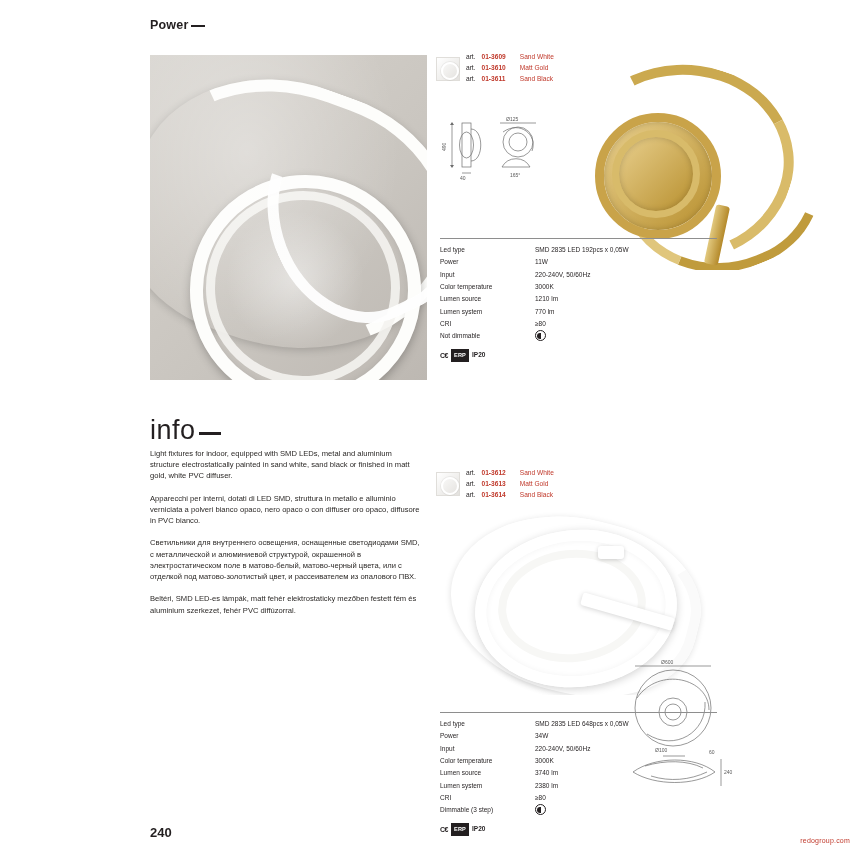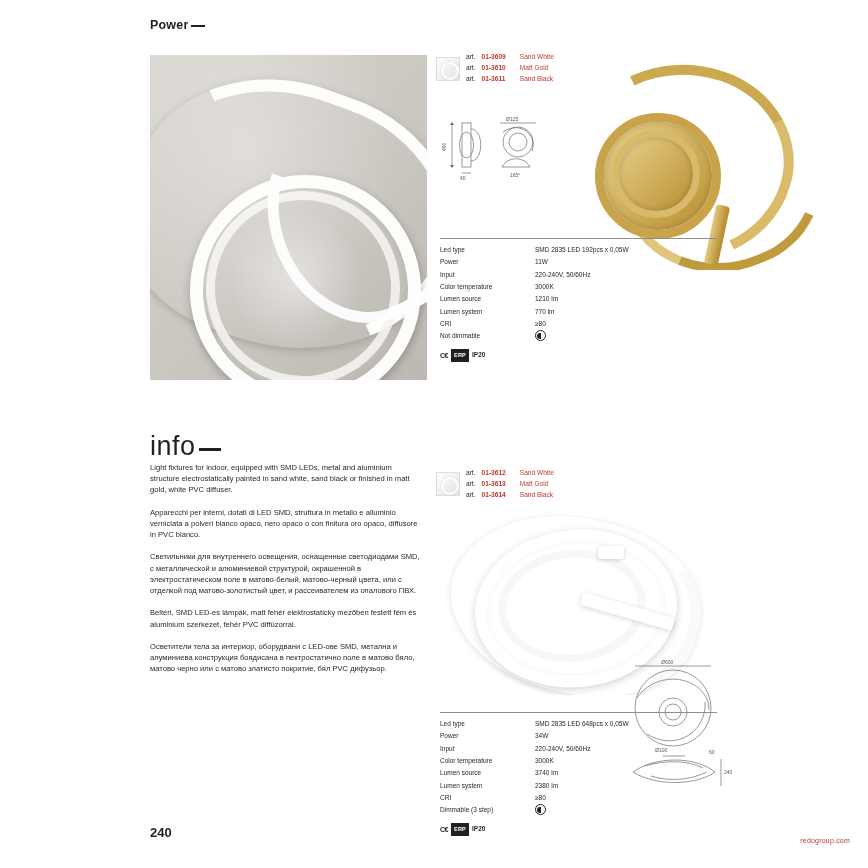--- a/index.html
+++ b/index.html
@@ -56,25 +56,25 @@
     opacity:.95;
   }
   .glow{
     position:absolute;left:70px;top:150px;width:150px;height:150px;border-radius:50%;
     background:radial-gradient(circle,rgba(255,255,255,.45),rgba(255,255,255,0) 65%);
   }
 
   
   .info-title{
     position:absolute;left:150px;top:415px;
-    font-size:27px;font-weight:300;letter-spacing:.5px;color:#231f20;margin-top:16px;
+    font-size:27px;font-weight:300;letter-spacing:.5px;color:#231f20;
   }
   .info-title .u{display:inline-block;border-bottom:3px solid #231f20;width:22px;margin-left:3px;vertical-align:4px;}
   .info-body{
-    position:absolute;left:150px;top:462px;width:272px;
+    position:absolute;left:150px;top:448px;width:272px;
     font-size:7.6px;line-height:1.48;color:#2b2826;
   }
   .info-body p{margin:0 0 11px 0;}
   .info-body p.lead{font-weight:400;}
 
   
   .page-no{
     position:absolute;left:150px;bottom:28px;font-size:13px;font-weight:700;color:#231f20;
   }
   .foot-right{
@@ -196,24 +196,23 @@
     <div class="ribbon-sweep"></div>
     <div class="ribbon-o"></div>
     <div class="ribbon-o inner"></div>
     <div class="ribbon-tail"></div>
     <div class="glow"></div>
   </div>
 
   <div class="info-title"><span>info</span><span class="u"></span></div>
   <div class="info-body">
     <p class="lead">Light fixtures for indoor, equipped with SMD LEDs, metal and aluminium structure electrostatically painted in sand white, sand black or finished in matt gold, white PVC diffuser.</p>
-    <p>Apparecchi per interni, dotati di LED SMD, struttura in metallo e alluminio verniciata a polveri bianco opaco, nero opaco o con finitura oro opaco, diffusore in PVC bianco.</p>
+    <p>Apparecchi per interni, dotati di LED SMD, struttura in metallo e alluminio verniciata a polveri bianco opaco, nero opaco o con diffuser oro opaco, diffusore in PVC bianco.</p>
     <p>Светильники для внутреннего освещения, оснащенные светодиодами SMD, с металлической и алюминиевой структурой, окрашенной в электростатическом поле в матово-белый, матово-черный цвета, или с отделкой под матово-золотистый цвет, и рассеивателем из опалового ПВХ.</p>
     <p>Beltéri, SMD LED-es lámpák, matt fehér elektrostaticky mezőben festett fém és aluminium szerkezet, fehér PVC diffúzorral.</p>
-    <p>Осветители тела за интериор, оборудвани с LED-ове SMD, метална и алуминиева конструкция боядисана в пектростатично поле в матово бяло, матово черно или с матово златисто покритие, бял PVC дифузьор.</p>
   </div>
 
   <div class="swatch" style="left:436px;top:57px;"></div>
 
   <div class="codes" style="left:466px;top:52px;">
     <table>
       <tbody>
           <tr>
         <td class="art">art.</td>
         <td class="code">01-3609</td>

